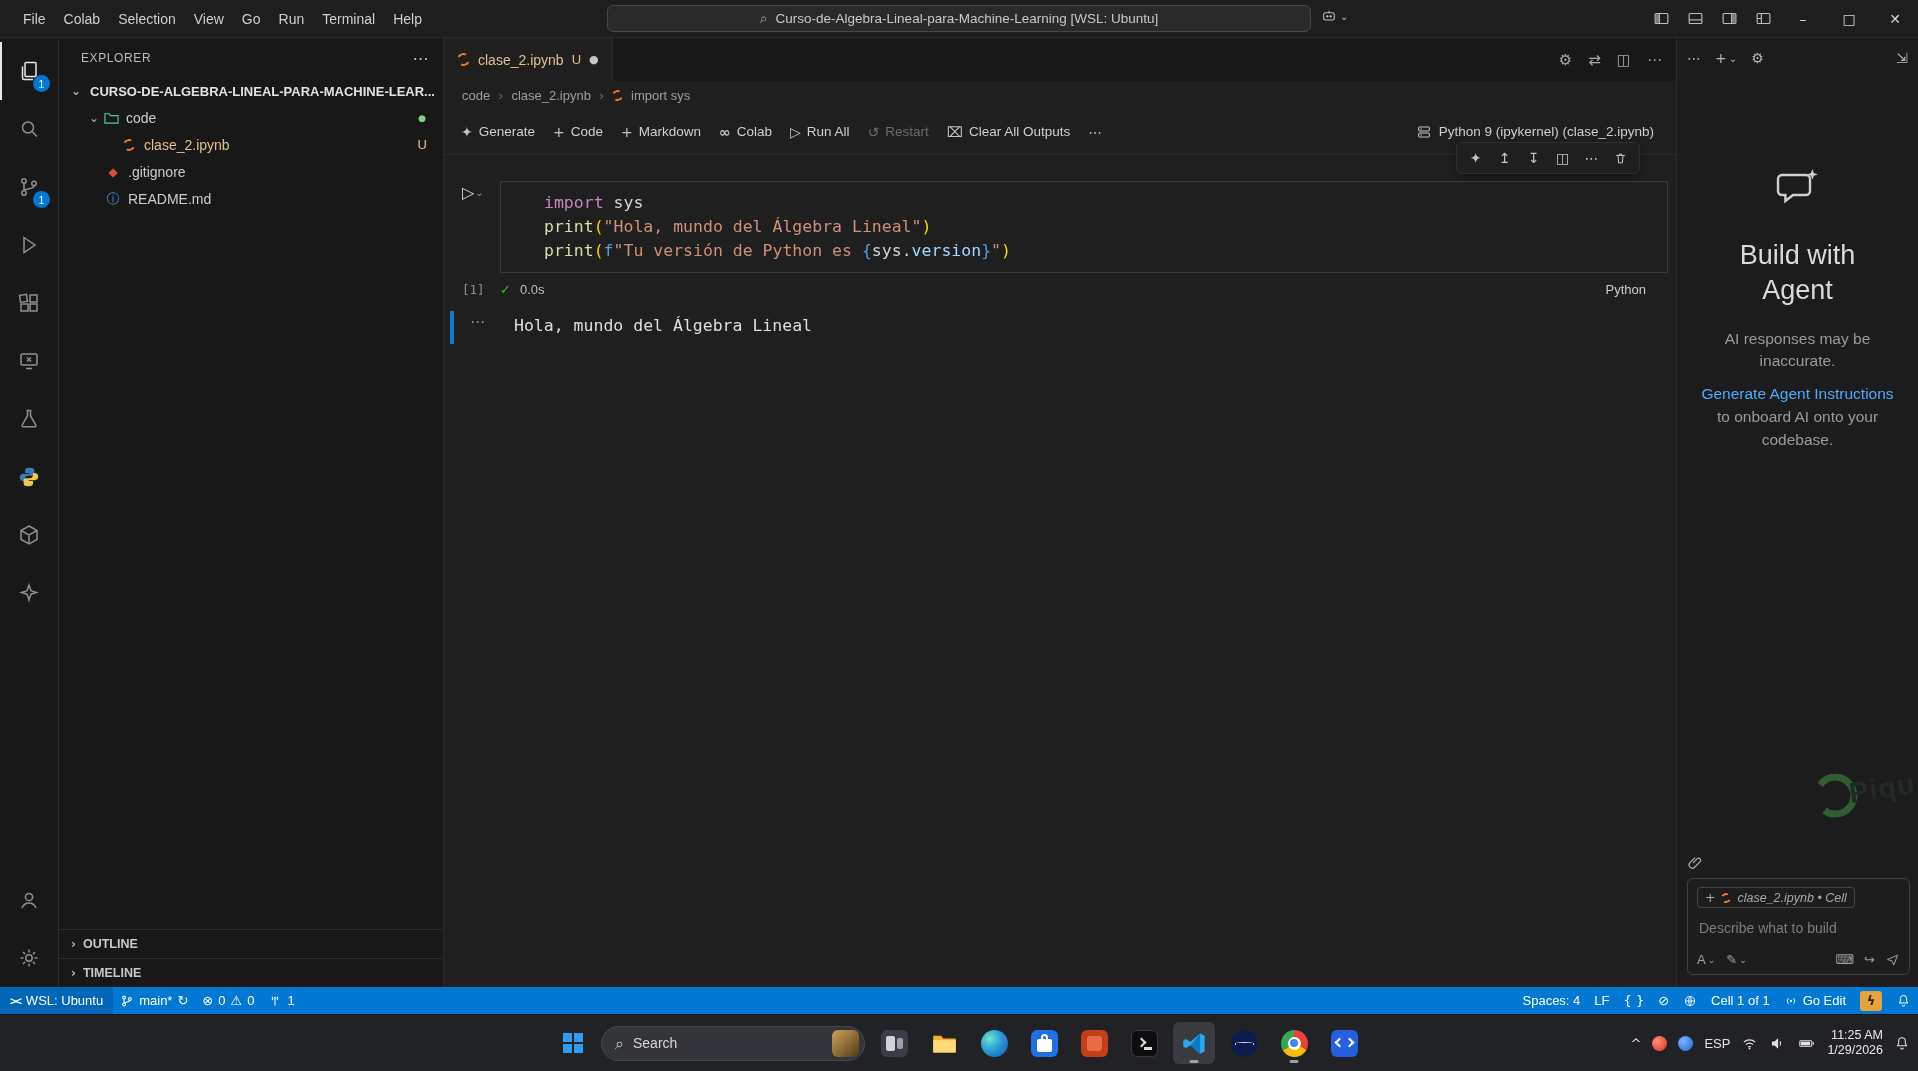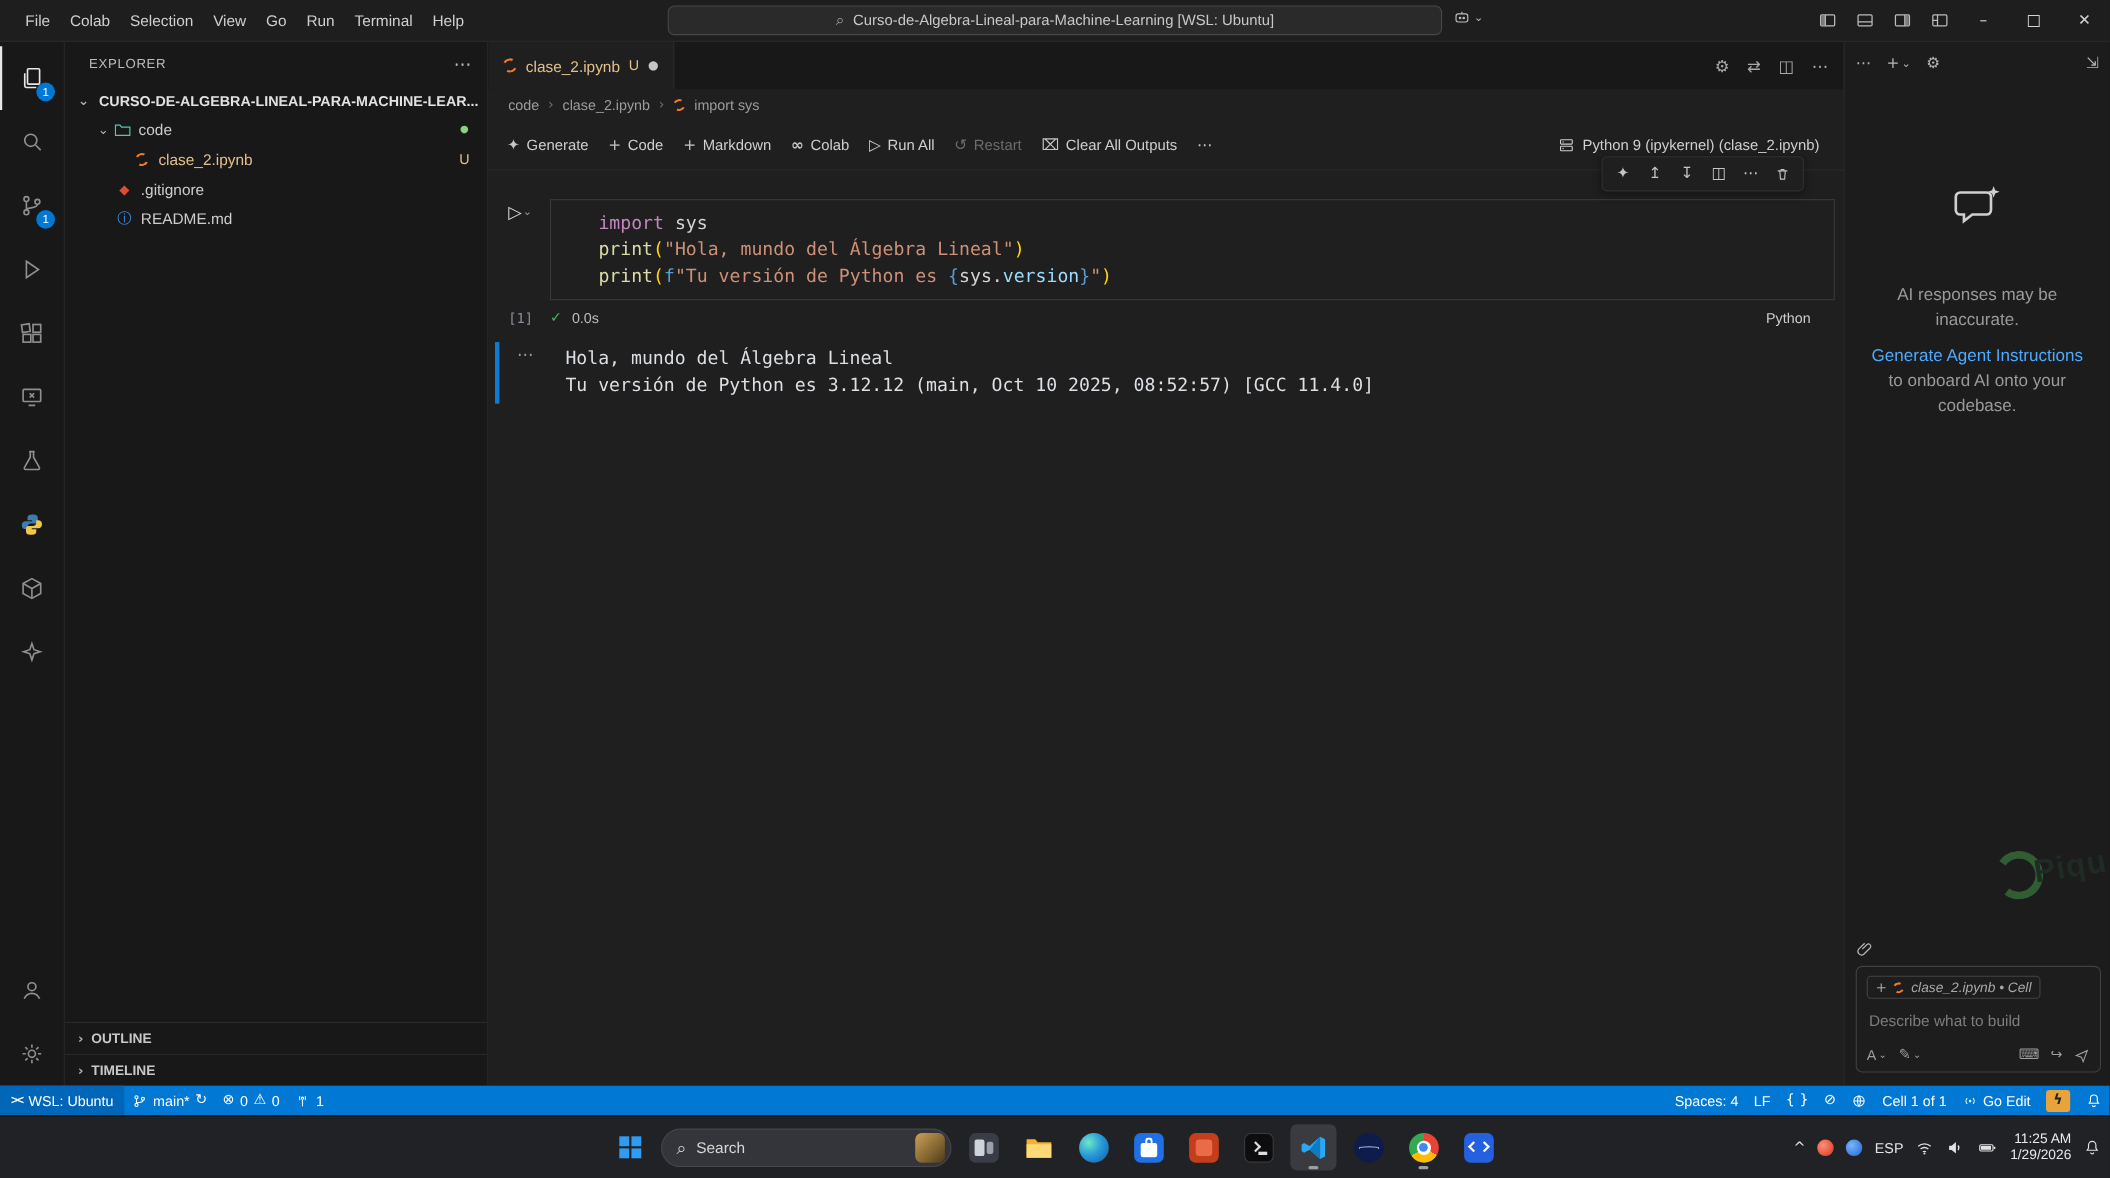--- a/index.html
+++ b/index.html
@@ -441,21 +441,20 @@
         <div class="cellstatus">
           <span class="exec">[1]</span>
           <span class="check glyph">✓</span>
           <span>0.0s</span>
           <span class="lang">Python</span>
         </div>
 
         <div class="outputrow">
           <span class="out-collapse glyph">⋯</span>
           <div class="outtext">Hola, mundo del Álgebra Lineal</div>
-          <div class="outtext">Tu versión de Python es 3.12.12 (main, Oct 10 2025, 08:52:57) [GCC 11.4.0]</div>
         </div>
 
       </div>
     </div>
 
     <div class="chat">
       <div class="chat-header">
         <span class="glyph">⋯</span>
         <span class="chip-mini">
           <span class="glyph">+</span>
@@ -466,20 +465,21 @@
         <span class="glyph">⇲</span>
       </div>
 
       <div class="chat-center">
         <span class="chat-bubble">
           <svg width="48" height="48" viewBox="0 0 24 24" fill="none" stroke="currentColor" stroke-width="1.2">
               <path d="M4 5.5h12a2 2 0 012 2v6a2 2 0 01-2 2H9.5l-3.8 3v-3H4a2 2 0 01-2-2v-6a2 2 0 012-2z"></path>
               <path d="M19.2 2.5l.7 2 2 .7-2 .7-.7 2-.7-2-2-.7 2-.7z" fill="currentColor" stroke="none"></path>
             </svg>
         </span>
+        <div class="chat-title">Build with Agent</div>
         <div class="chat-caption">AI responses may be inaccurate.</div>
         <div class="chat-onboard">
           <span class="link">Generate Agent Instructions</span><span> to onboard AI onto your codebase.</span>
         </div>
       </div>
 
       <div class="chat-input-area">
         <span class="attach">
           <svg width="17" height="17" viewBox="0 0 24 24" fill="none" stroke="currentColor" stroke-width="1.6">
               <path d="M8.5 12.5l6-6a3 3 0 014.2 4.2l-8 8a4.6 4.6 0 01-6.5-6.5L11.5 5"></path>

